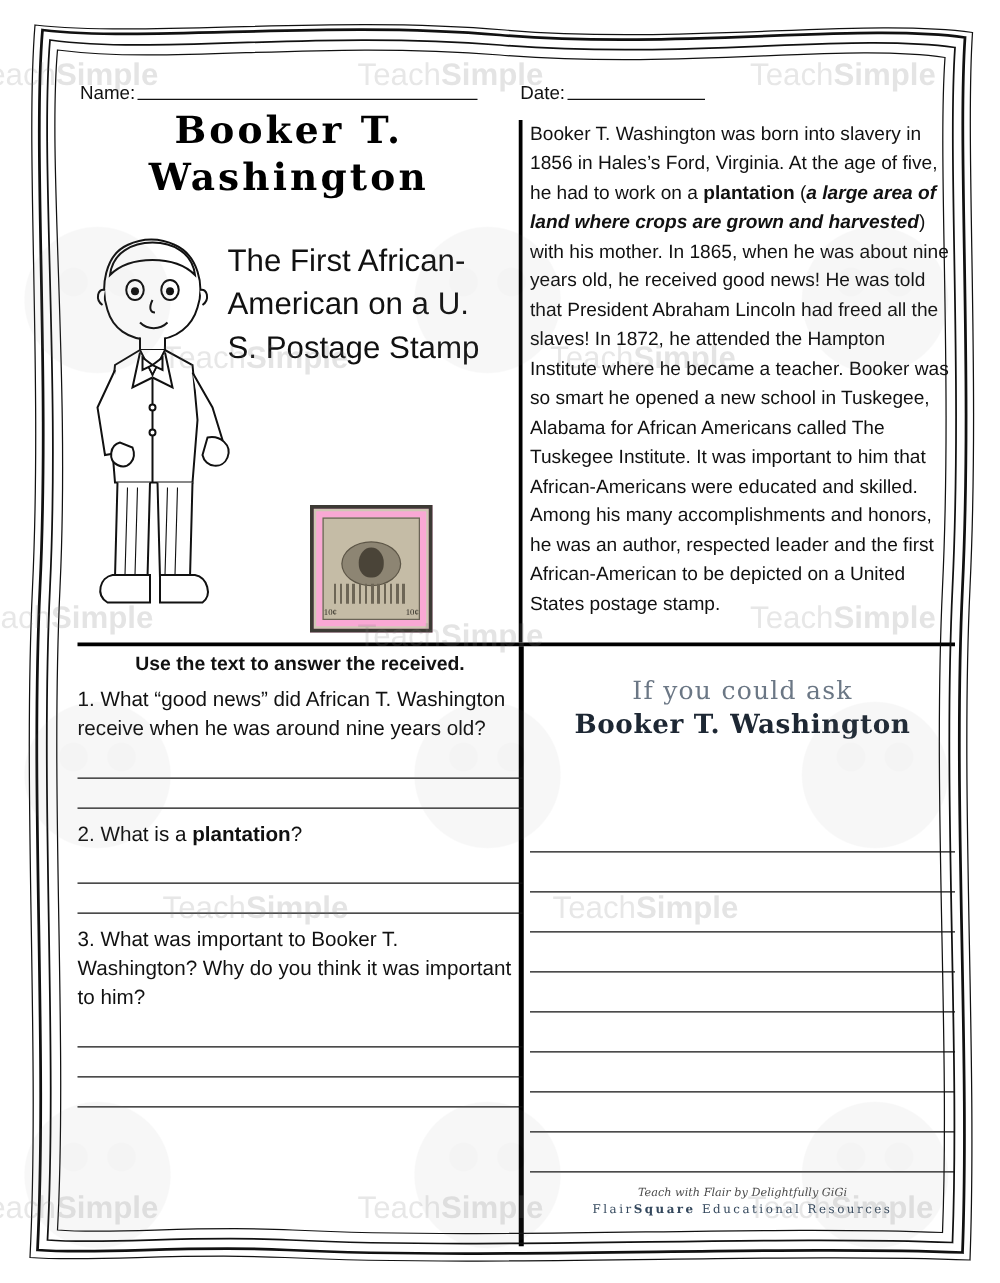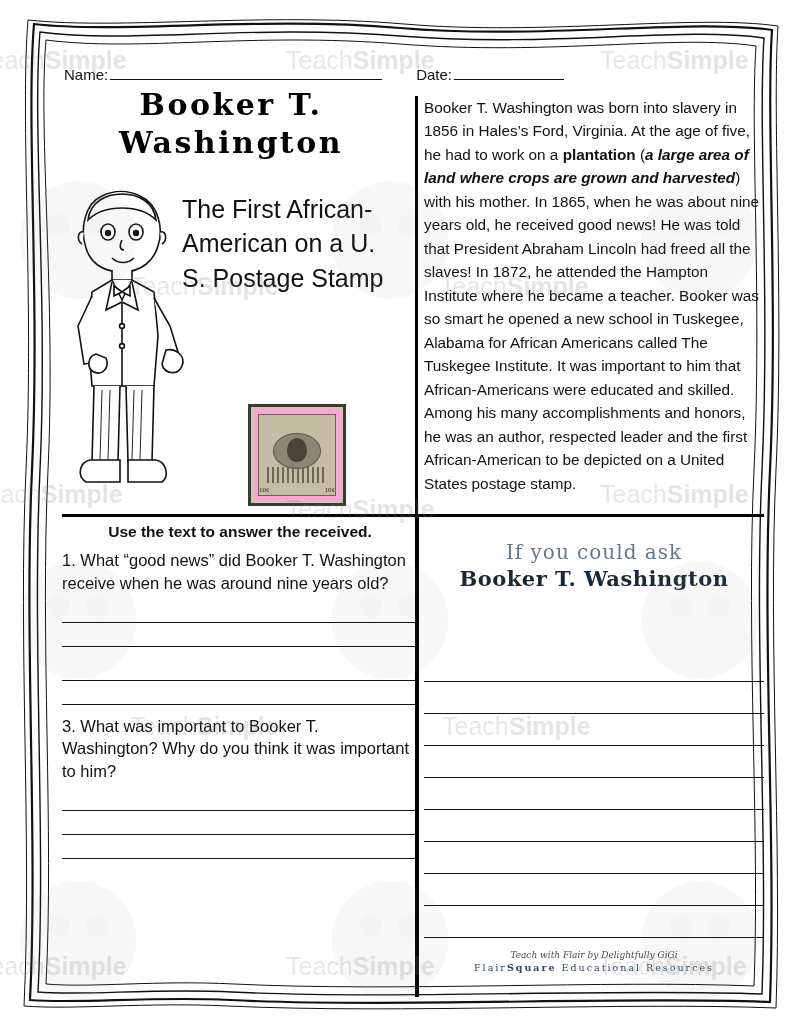--- a/index.html
+++ b/index.html
@@ -212,24 +212,25 @@
 </div>
 
 <div class="passage" id="passage"><span>Booker T. Washington was born into slavery in 1856 in Hales’s Ford, Virginia.  At the age of five, he had to work on a </span><b>plantation</b><span> (</span><i>a large area of land where crops are grown and harvested</i><span>) with his mother.  In 1865, when he was about nine years old, he received good news! He was told that President Abraham Lincoln had freed all the slaves!  In 1872, he attended the Hampton Institute where he became a teacher.  Booker was so smart he opened a new school in Tuskegee, Alabama for African Americans called The Tuskegee Institute.  It was important to him that African-Americans were educated and skilled.  Among his many accomplishments and honors, he was an author, respected leader and the first African-American to be depicted on a United States postage stamp.</span></div>
 
 <div class="vline" style="left:415px;top:96px;width:3px;height:418px;"></div>
 <div class="vline" style="left:62px;top:514px;width:702px;height:3px;"></div>
 <div class="vline" style="left:415px;top:517px;width:4px;height:480px;"></div>
 
 <div class="q-head">Use the text to answer the received.</div>
 <div class="q-block" id="questions">
-    <p class="q-text"><span>1.  </span><span>What “good news” did Booker T. Washington receive when he was around nine years old?</span></p>
+    <p class="q-text"><span>1.  </span><span>What “good news” did African T. Washington receive when he was around nine years old?</span></p>
     <div class="ansline"></div>
     <div class="ansline"></div>
     <div style="height: 10px;"></div>
+    <p class="q-text"><span>2.  </span><span>What is a </span><b>plantation</b><span>?</span></p>
     <div class="ansline"></div>
     <div class="ansline"></div>
     <div style="height: 10px;"></div>
     <p class="q-text"><span>3.  </span><span>What was important to Booker T. Washington?  Why do you think it was important to him?</span></p>
     <div class="ansline"></div>
     <div class="ansline"></div>
     <div class="ansline"></div>
     <div style="height: 10px;"></div>
   </div>
 

